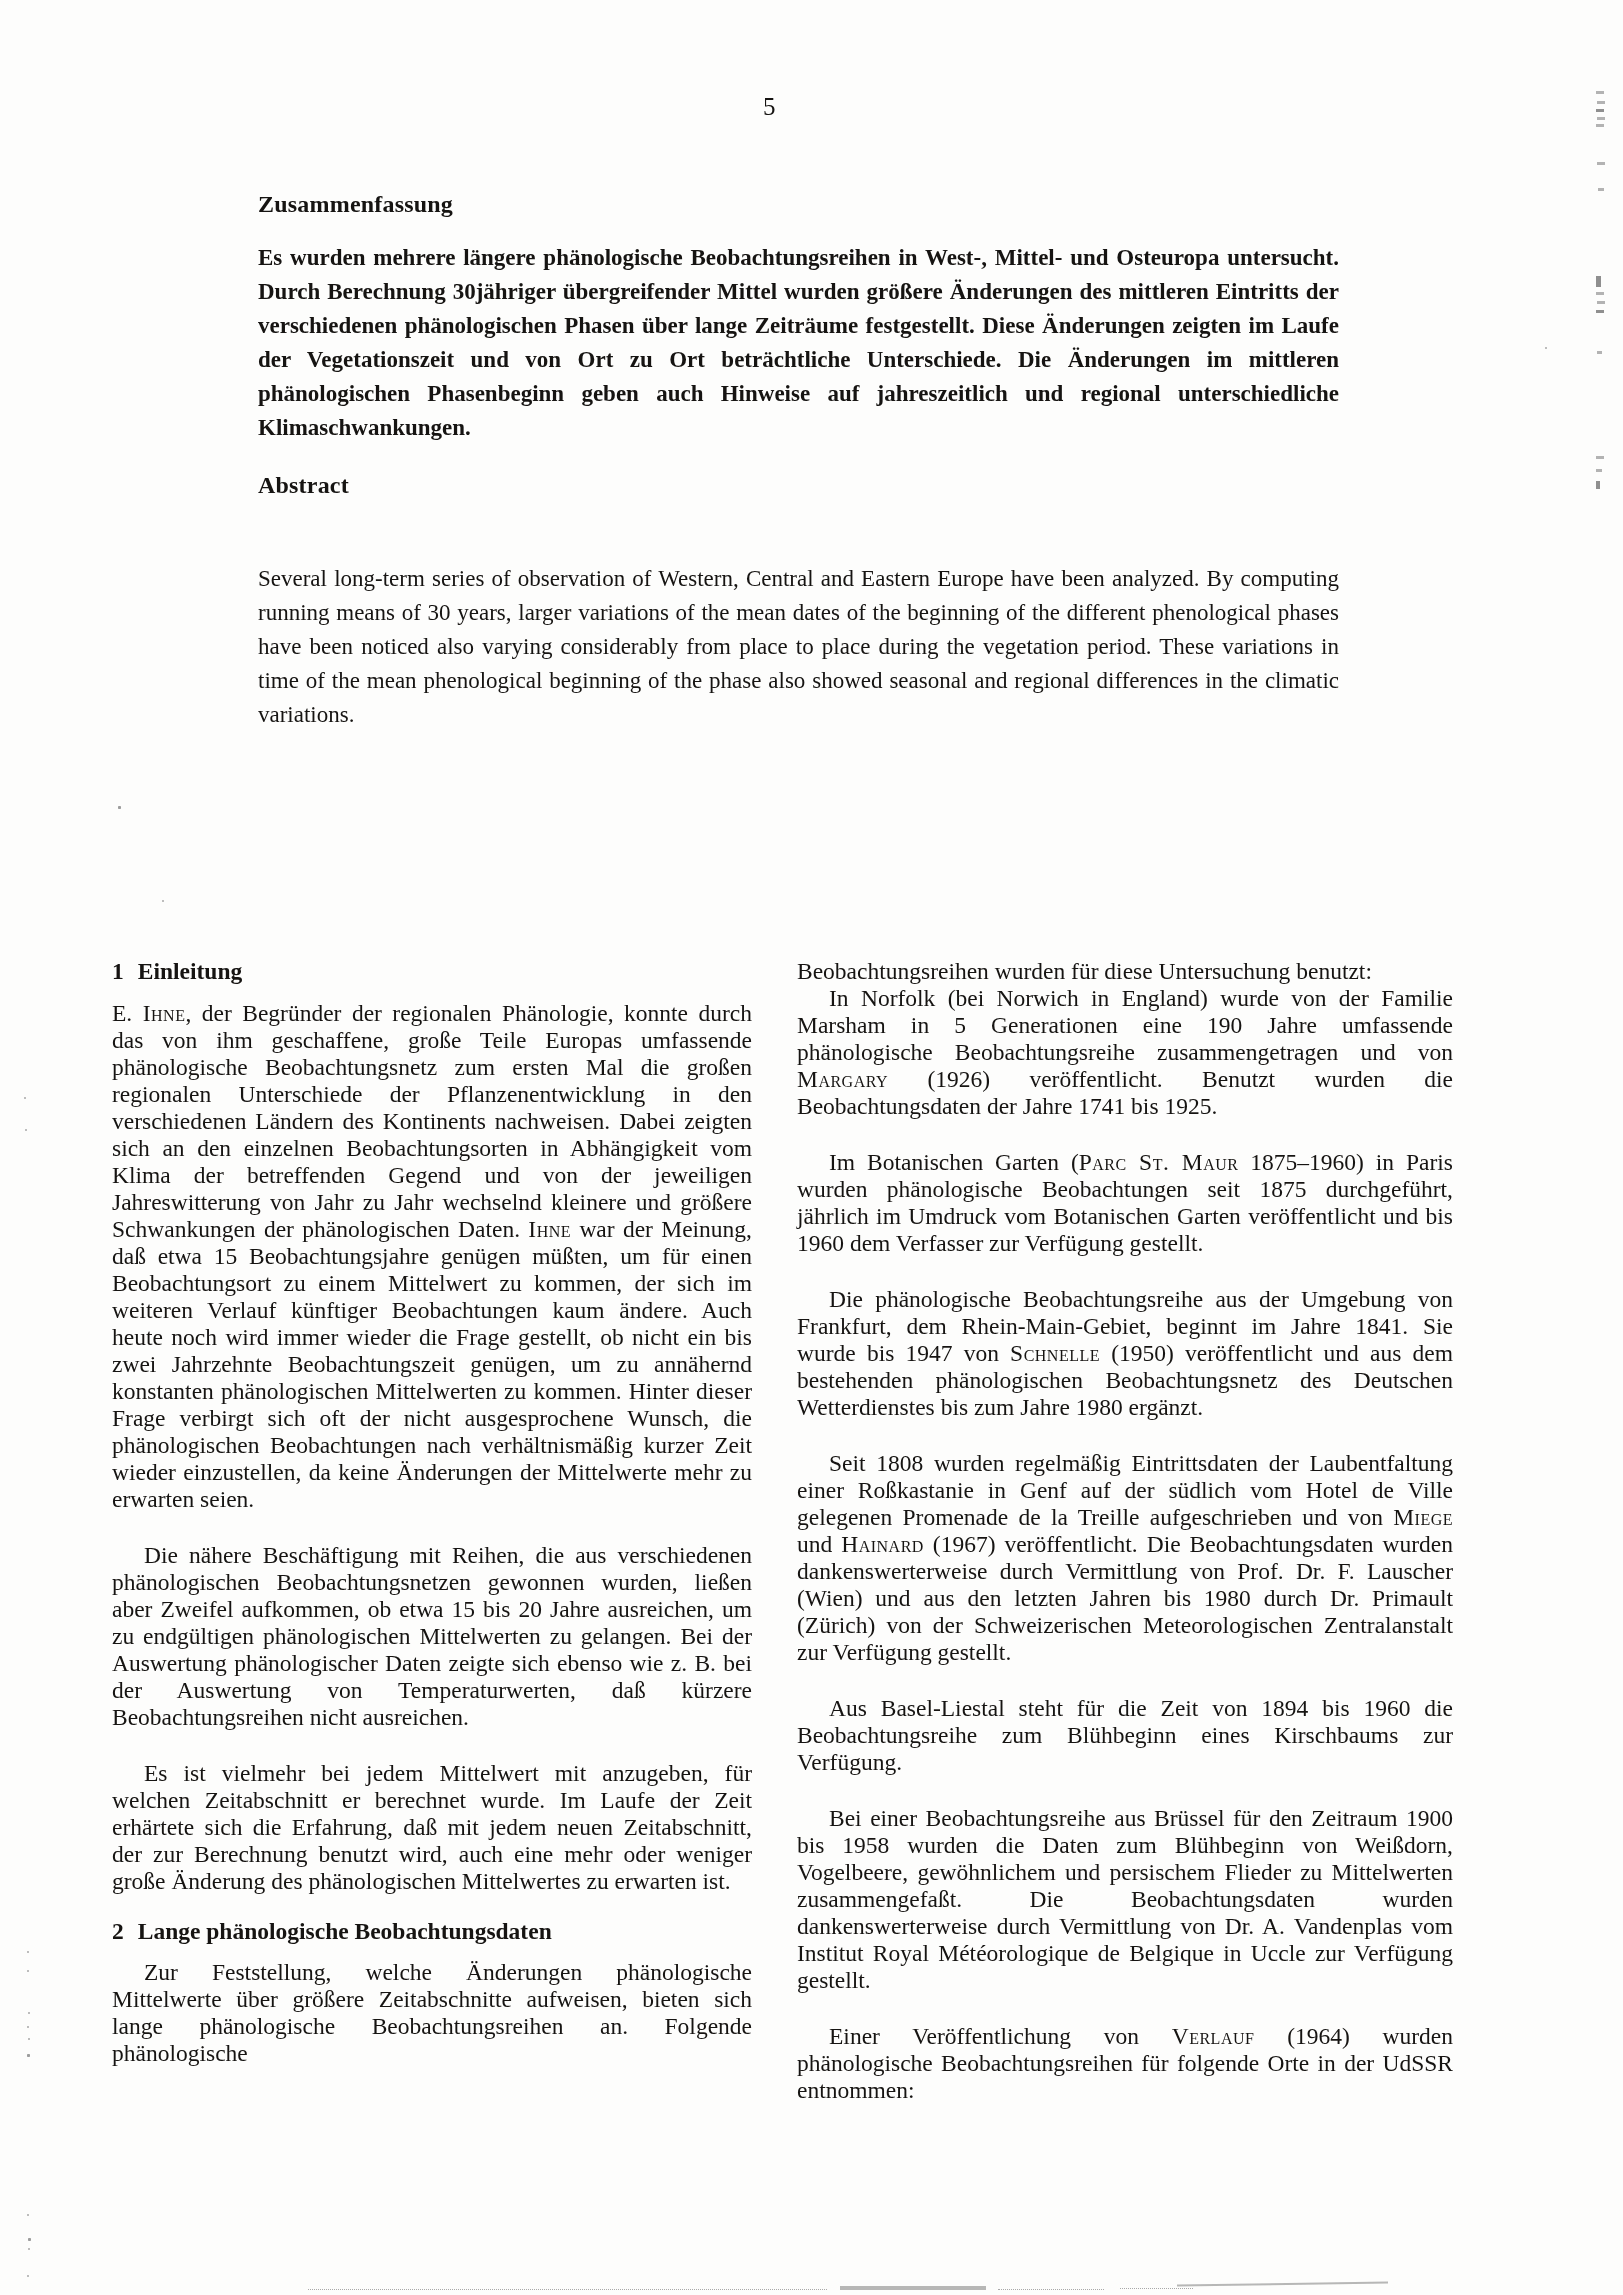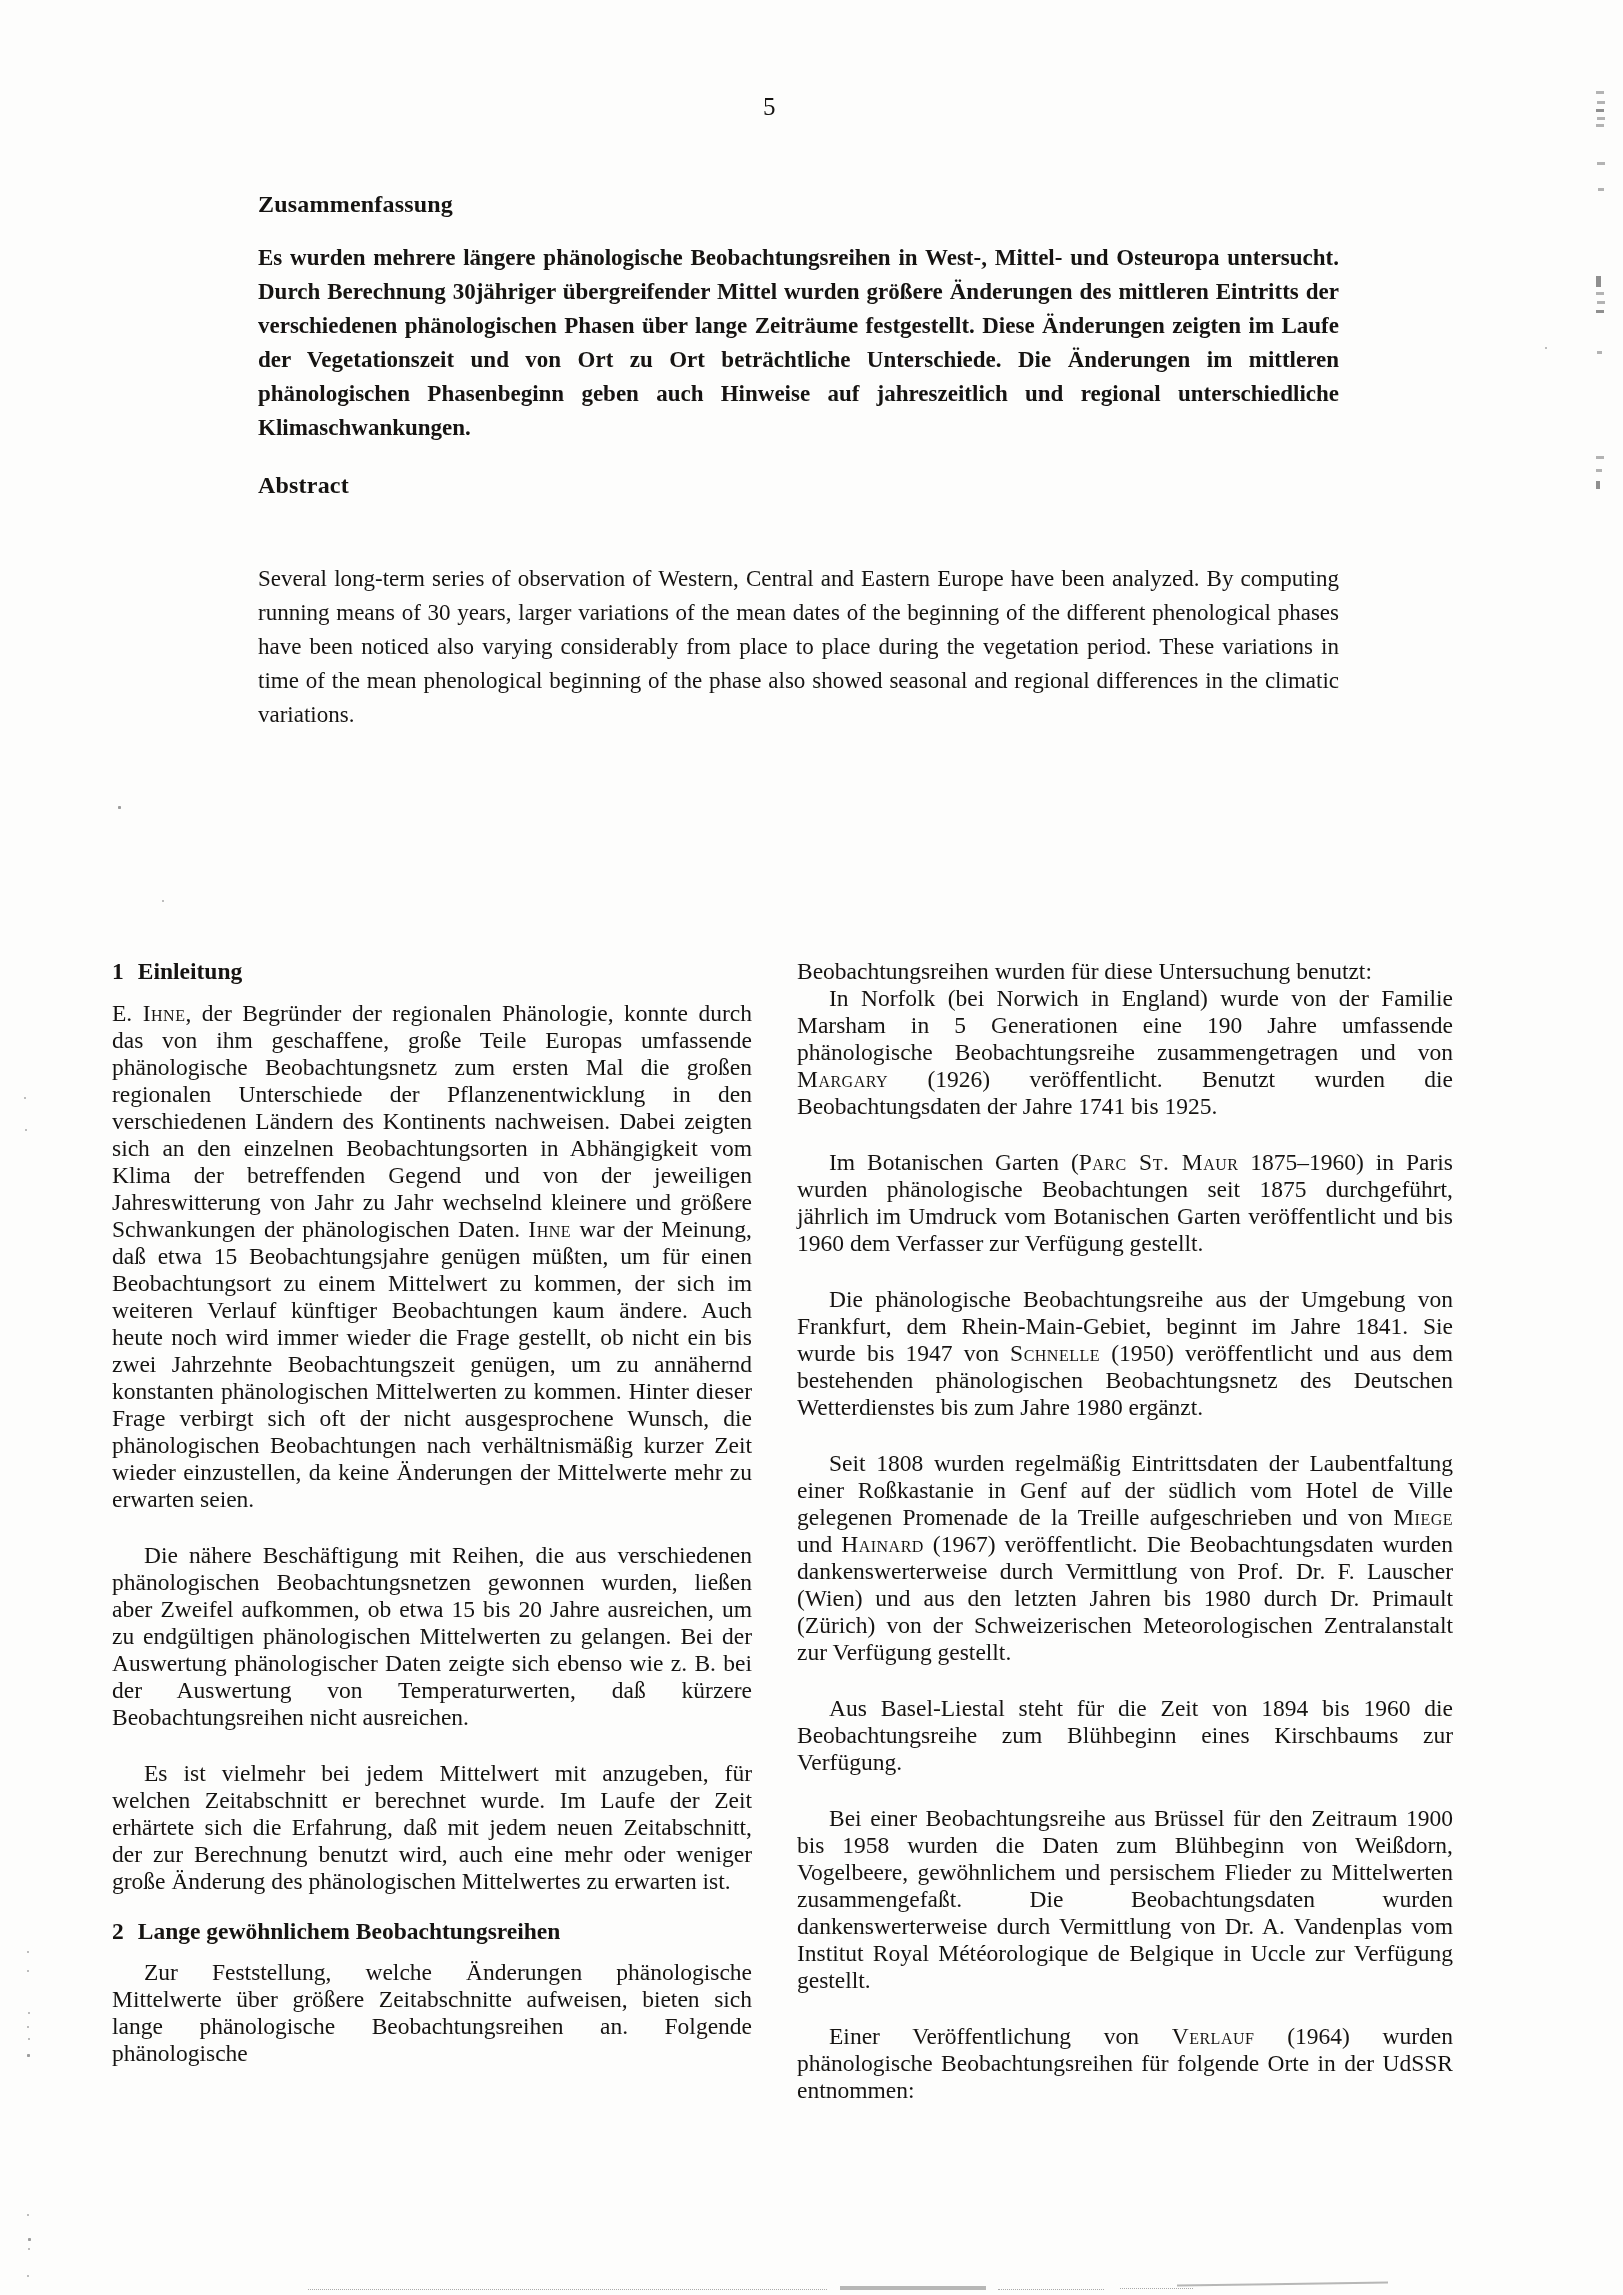--- a/index.html
+++ b/index.html
@@ -90,21 +90,21 @@
 
 <div id="abstract-heading" class="block-heading">Abstract</div>
 <p id="abstract-text" class="abstract-para">Several long-term series of observation of Western, Central and Eastern Europe have been analyzed. By computing running means of 30 years, larger variations of the mean dates of the beginning of the different phenological phases have been noticed also varying considerably from place to place during the vegetation period. These variations in time of the mean phenological beginning of the phase also showed seasonal and regional differences in the climatic variations.</p>
 
 <div id="columns">
   <div class="col col-left">
       <div class="col-heading"><span class="h-num">1</span><span>Einleitung</span></div>
       <p class="col-para">E. <span class="sc">Ihne</span>, der Begründer der regionalen Phänologie, konnte durch das von ihm geschaffene, große Teile Europas umfassende phänologische Beobachtungsnetz zum ersten Mal die großen regionalen Unterschiede der Pflanzenentwicklung in den verschiedenen Ländern des Kontinents nachweisen. Dabei zeigten sich an den einzelnen Beobachtungsorten in Abhängigkeit vom Klima der betreffenden Gegend und von der jeweiligen Jahreswitterung von Jahr zu Jahr wechselnd kleinere und größere Schwankungen der phänologischen Daten. <span class="sc">Ihne</span> war der Meinung, daß etwa 15 Beobachtungsjahre genügen müßten, um für einen Beobachtungsort zu einem Mittelwert zu kommen, der sich im weiteren Verlauf künftiger Beobachtungen kaum ändere. Auch heute noch wird immer wieder die Frage gestellt, ob nicht ein bis zwei Jahrzehnte Beobachtungszeit genügen, um zu annähernd konstanten phänologischen Mittelwerten zu kommen. Hinter dieser Frage verbirgt sich oft der nicht ausgesprochene Wunsch, die phänologischen Beobachtungen nach verhältnismäßig kurzer Zeit wieder einzustellen, da keine Änderungen der Mittelwerte mehr zu erwarten seien.</p>
       <p class="col-para indent">Die nähere Beschäftigung mit Reihen, die aus verschiedenen phänologischen Beobachtungsnetzen gewonnen wurden, ließen aber Zweifel aufkommen, ob etwa 15 bis 20 Jahre ausreichen, um zu endgültigen phänologischen Mittelwerten zu gelangen. Bei der Auswertung phänologischer Daten zeigte sich ebenso wie z. B. bei der Auswertung von Temperaturwerten, daß kürzere Beobachtungsreihen nicht ausreichen.</p>
       <p class="col-para indent">Es ist vielmehr bei jedem Mittelwert mit anzugeben, für welchen Zeitabschnitt er berechnet wurde. Im Laufe der Zeit erhärtete sich die Erfahrung, daß mit jedem neuen Zeitabschnitt, der zur Berechnung benutzt wird, auch eine mehr oder weniger große Änderung des phänologischen Mittelwertes zu erwarten ist.</p>
-      <div class="col-heading"><span class="h-num">2</span><span>Lange gewöhnlichem Beobachtungsreihen</span></div>
+      <div class="col-heading"><span class="h-num">2</span><span>Lange phänologische Beobachtungsdaten</span></div>
       <p class="col-para indent">Zur Feststellung, welche Änderungen phänologische Mittelwerte über größere Zeitabschnitte aufweisen, bieten sich lange phänologische Beobachtungsreihen an. Folgende phänologische</p>
     </div>
   <div class="col col-right">
       <p class="col-para">Beobachtungsreihen wurden für diese Untersuchung benutzt:</p>
       <p class="col-para indent tight">In Norfolk (bei Norwich in England) wurde von der Familie Marsham in 5 Generationen eine 190 Jahre umfassende phänologische Beobachtungsreihe zusammengetragen und von <span class="sc">Margary</span> (1926) veröffentlicht. Benutzt wurden die Beobachtungsdaten der Jahre 1741 bis 1925.</p>
       <p class="col-para indent">Im Botanischen Garten (<span class="sc">Parc St. Maur</span> 1875–1960) in Paris wurden phänologische Beobachtungen seit 1875 durchgeführt, jährlich im Umdruck vom Botanischen Garten veröffentlicht und bis 1960 dem Verfasser zur Verfügung gestellt.</p>
       <p class="col-para indent">Die phänologische Beobachtungsreihe aus der Umgebung von Frankfurt, dem Rhein-Main-Gebiet, beginnt im Jahre 1841. Sie wurde bis 1947 von <span class="sc">Schnelle</span> (1950) veröffentlicht und aus dem bestehenden phänologischen Beobachtungsnetz des Deutschen Wetterdienstes bis zum Jahre 1980 ergänzt.</p>
       <p class="col-para indent">Seit 1808 wurden regelmäßig Eintrittsdaten der Laubentfaltung einer Roßkastanie in Genf auf der südlich vom Hotel de Ville gelegenen Promenade de la Treille aufgeschrieben und von <span class="sc">Miege</span> und <span class="sc">Hainard</span> (1967) veröffentlicht. Die Beobachtungsdaten wurden dankenswerterweise durch Vermittlung von Prof. Dr. F. Lauscher (Wien) und aus den letzten Jahren bis 1980 durch Dr. Primault (Zürich) von der Schweizerischen Meteorologischen Zentralanstalt zur Verfügung gestellt.</p>
       <p class="col-para indent">Aus Basel-Liestal steht für die Zeit von 1894 bis 1960 die Beobachtungsreihe zum Blühbeginn eines Kirschbaums zur Verfügung.</p>
       <p class="col-para indent">Bei einer Beobachtungsreihe aus Brüssel für den Zeitraum 1900 bis 1958 wurden die Daten zum Blühbeginn von Weißdorn, Vogelbeere, gewöhnlichem und persischem Flieder zu Mittelwerten zusammengefaßt. Die Beobachtungsdaten wurden dankenswerterweise durch Vermittlung von Dr. A. Vandenplas vom Institut Royal Météorologique de Belgique in Uccle zur Verfügung gestellt.</p>

